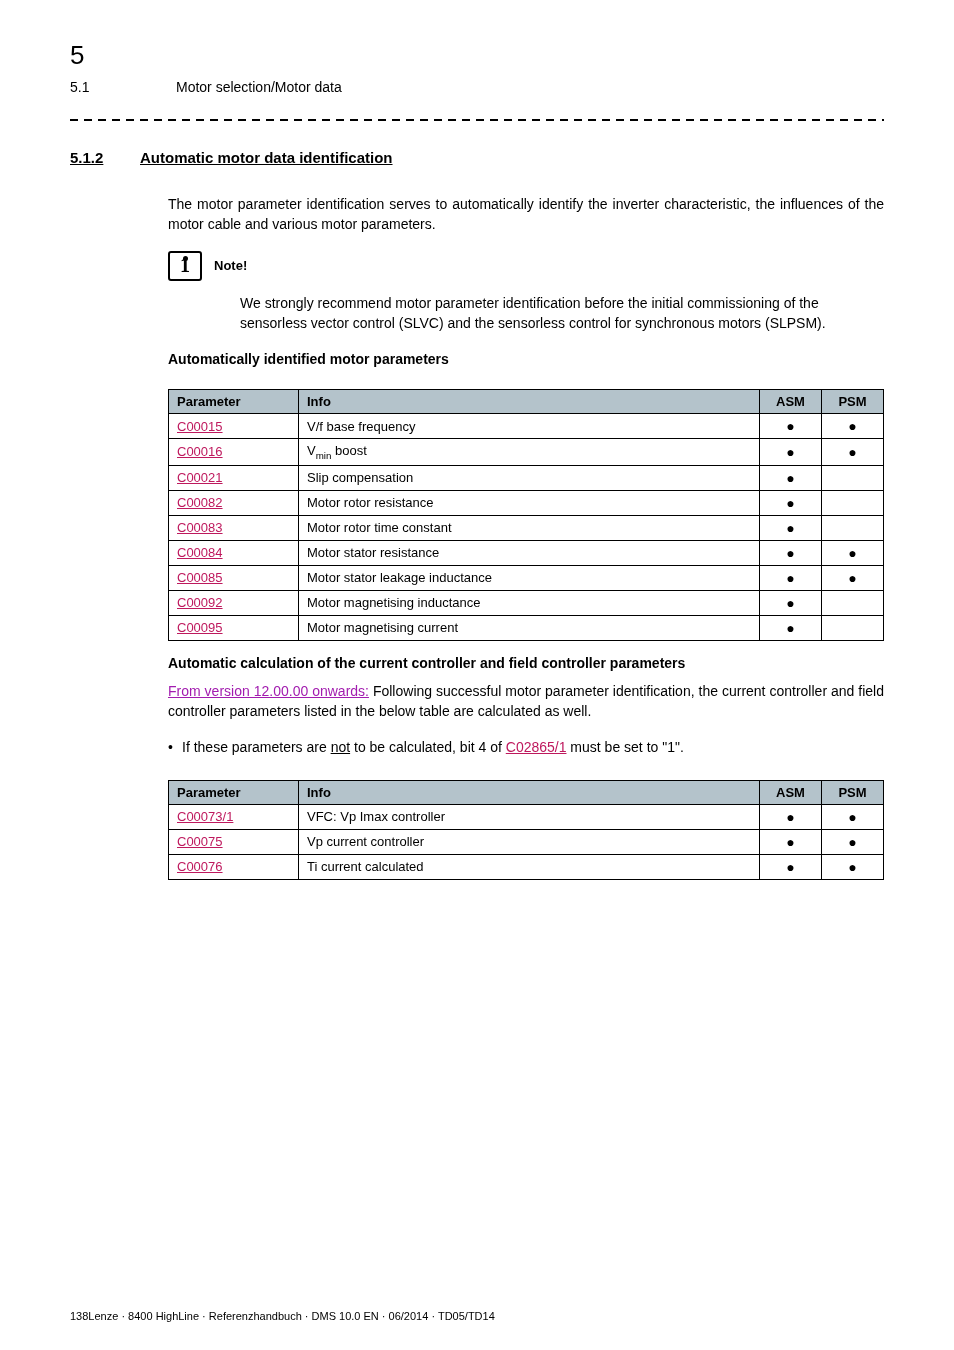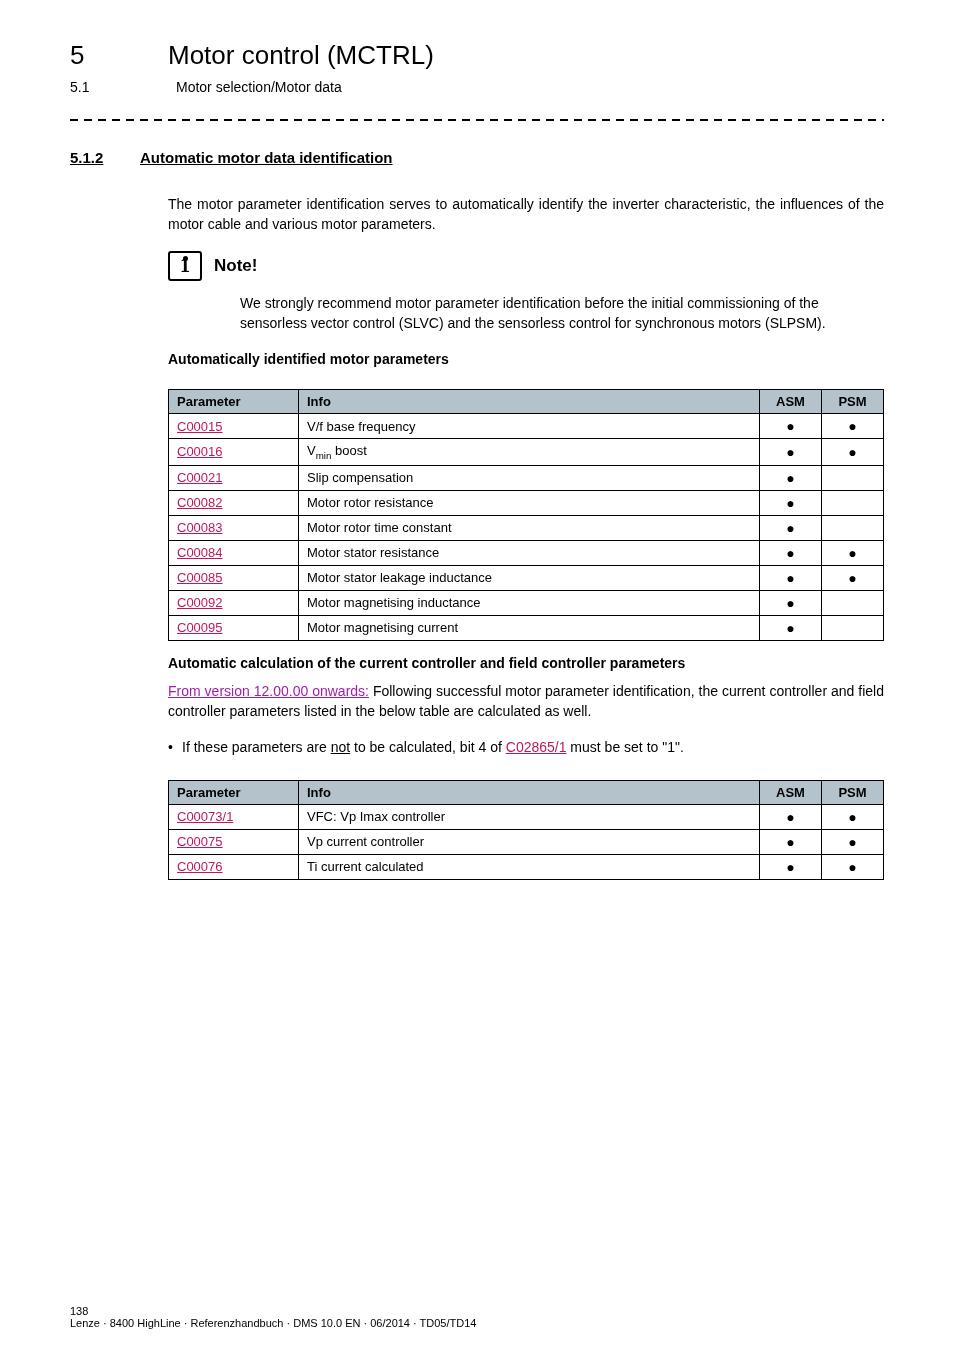--- a/index.html
+++ b/index.html
@@ -21,49 +21,48 @@
     .sec-num { font-size: 15px; font-weight: 700; width: 70px; }
     .sec-title { font-size: 15px; font-weight: 700; }
 
     .body-col { margin-left: 98px; }
     .para { font-size: 14px; line-height: 1.45; margin-bottom: 16px; text-align: justify; }
 
     .note-box { margin-top: 6px; margin-bottom: 18px; }
     .note-head { display: flex; align-items: center; gap: 12px; margin-bottom: 12px; }
     .note-icon { width: 34px; height: 30px; border: 2px solid #000; border-radius: 3px; position: relative; display: flex; align-items: center; justify-content: center; font-family: Georgia, "Times New Roman", serif; font-weight: 700; font-size: 20px; }
     .note-icon .dot { position: absolute; top: 3px; width: 5px; height: 5px; border-radius: 50%; background:#000; }
-    .note-label { font-size: 17px; font-weight: 700; }
+    .note-label { font-size: 13px; font-weight: 700; }
     .note-body { font-size: 14px; line-height: 1.45; margin-left: 72px; }
 
     .subhead { font-size: 14px; font-weight: 700; margin: 0 0 10px 0; }
 
     table.param { width: 100%; border-collapse: collapse; font-size: 13px; margin-bottom: 14px; margin-top: 22px; }
     table.param th, table.param td { border: 1px solid #000; padding: 4px 8px; text-align: left; vertical-align: middle; }
     table.param th { background: #b4c3cb; font-weight: 700; }
     table.param th.asm, table.param th.psm { width: 62px; text-align: center; }
     table.param td.center { text-align: center; font-size: 14px; }
     .plink { color: #be185d; text-decoration: underline; }
 
     .ver-span { color: #a21caf; text-decoration: underline; }
     ul.bullets { list-style: none; margin: 4px 0 10px 0; }
     ul.bullets li { font-size: 14px; line-height: 1.45; position: relative; padding-left: 14px; }
     ul.bullets li::before { content: "•"; position: absolute; left: 0; top: 0; }
     .u { text-decoration: underline; }
 
-    .footer { position: absolute; left: 70px; right: 70px; bottom: 21px; display: flex; justify-content: flex-end; font-size: 11px; color: #000; flex-direction: column; }
+    .footer { position: absolute; left: 70px; right: 70px; bottom: 28px; display: flex; justify-content: flex-start; font-size: 11px; color: #000; }
     .sub-txt { font-size: 0.75em; vertical-align: sub; }
   </style>
 </head>
 <body>
 
 <div class="page">
 
   <div class="hdr-row">
     <div class="hdr-num-big">5</div>
-    <div class="hdr-title">Motor control (MCTRL)</div>
   </div>
   <div class="hdr-row2">
     <div class="hdr-num-sm">5.1</div>
     <div class="hdr-sub">Motor selection/Motor data</div>
   </div>
 
   <div class="dash-rule"></div>
 
   <div class="sec-row">
     <div class="sec-num">5.1.2</div>

